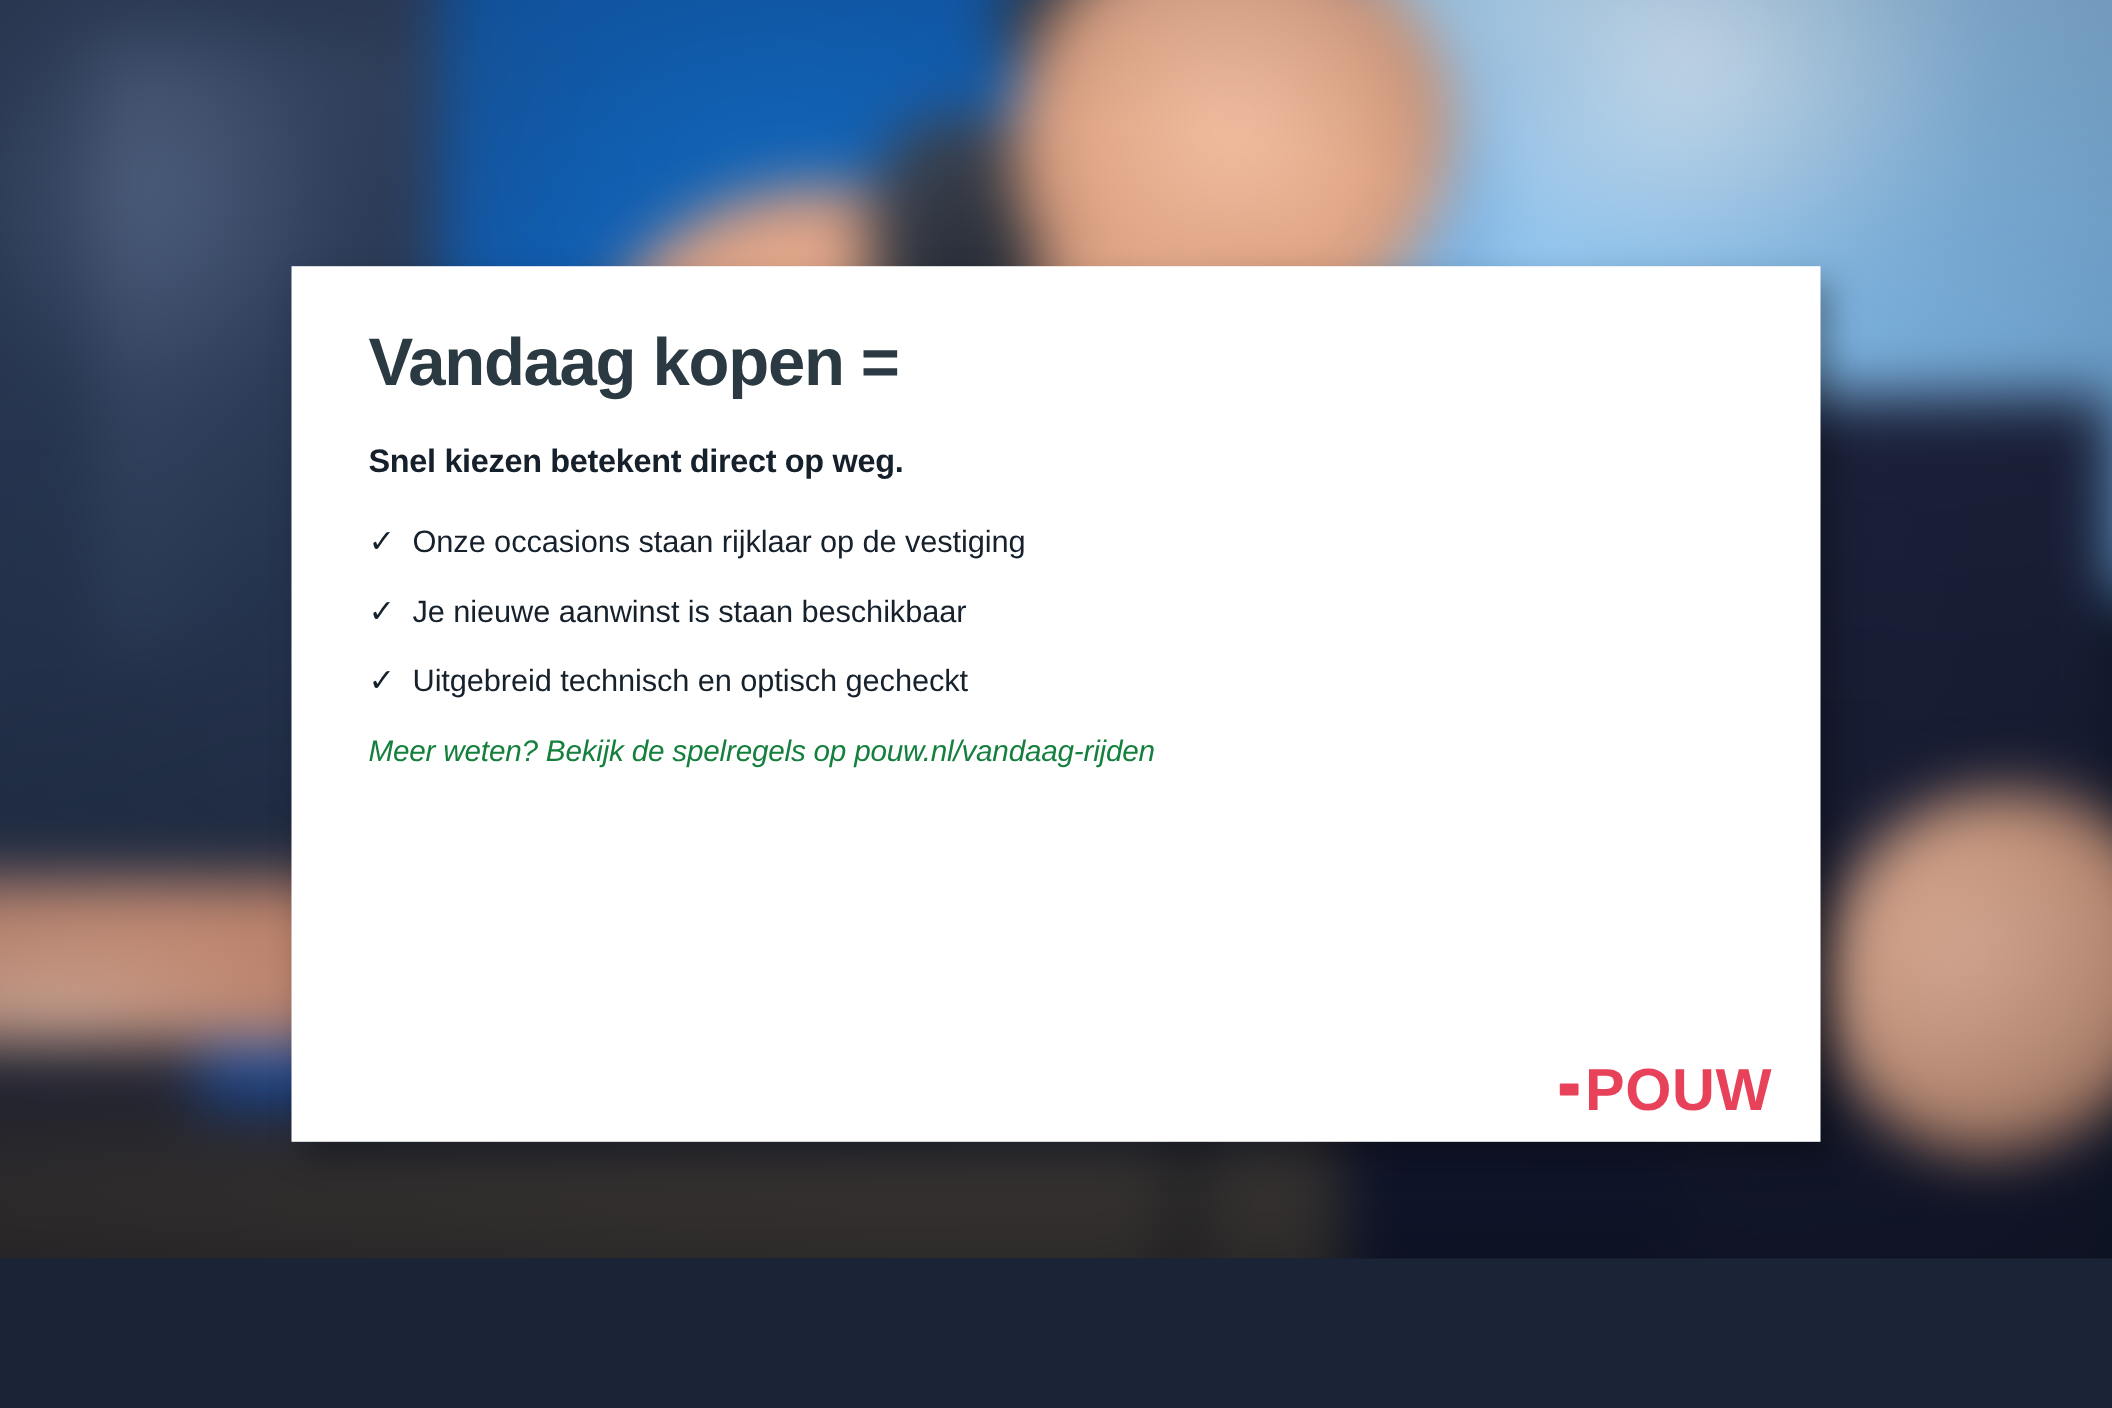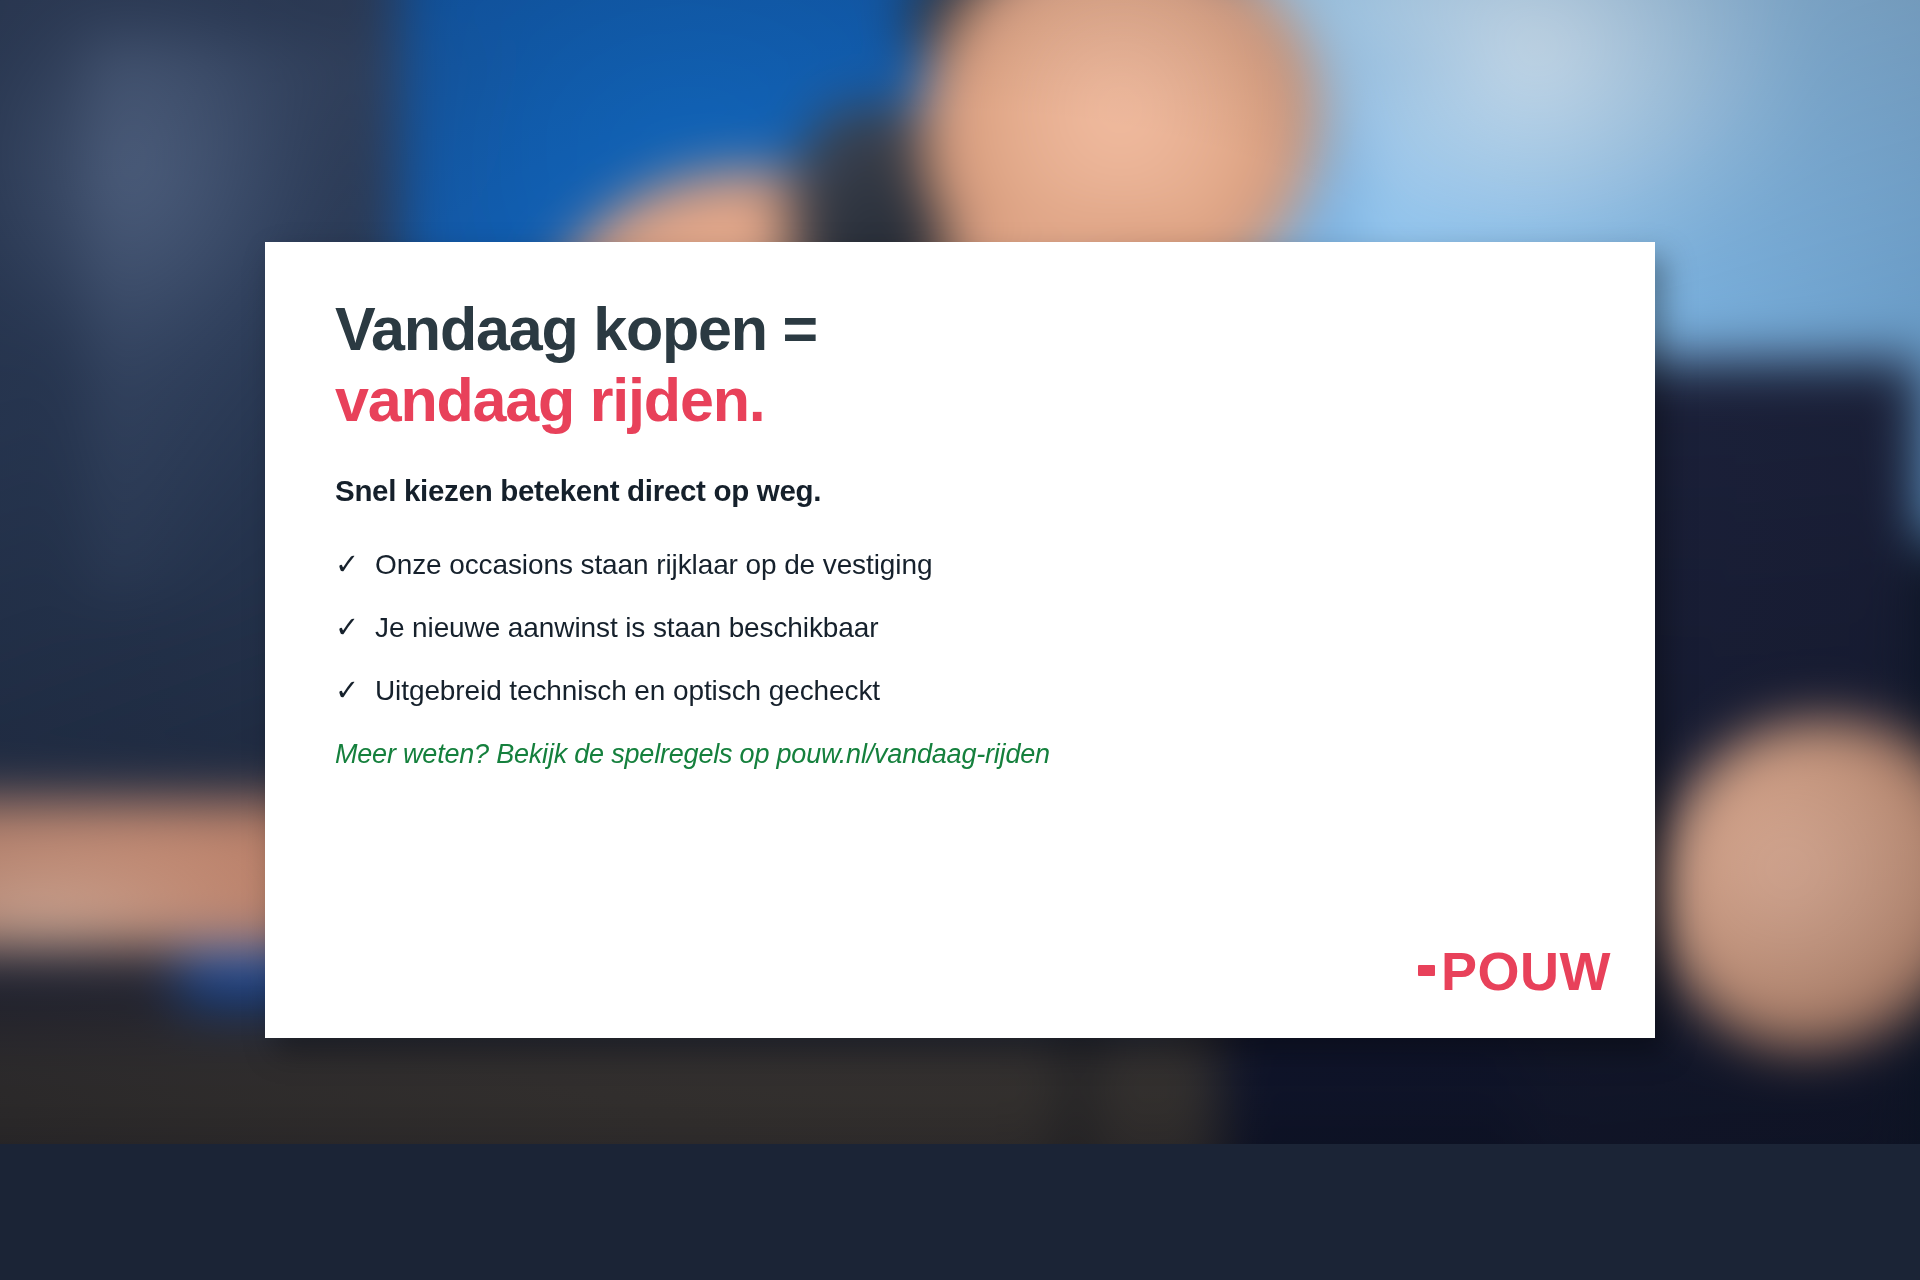--- a/index.html
+++ b/index.html
@@ -274,21 +274,21 @@
     font-size: 27px;
     font-style: italic;
     color: #15803d;
     letter-spacing: -0.2px;
   }
 
   
   .logo {
     position: absolute;
     right: 44px;
-    bottom: 40px;
+    bottom: 20px;
     display: flex;
     align-items: center;
     gap: 6px;
     justify-content: flex-end;
   }
   .logo .dash {
     display: inline-block;
     width: 17px;
     height: 11px;
     background: #e8415a;
@@ -337,21 +337,20 @@
       <div class="blob cable"></div>
     </div>
     <div class="vignette"></div>
   </div>
 
   <div class="card">
     <div class="card-inner">
 
       <h1 class="headline">
         <span class="l1">Vandaag kopen =</span>
-        <span class="l2">vandaag rijden.</span>
       </h1>
 
       <p class="subhead">Snel kiezen betekent direct op weg.</p>
 
       <ul class="bullets">
         <li>
           <span class="check">✓</span>
           <span class="btext">Onze occasions staan rijklaar op de vestiging</span>
         </li>
         <li>

